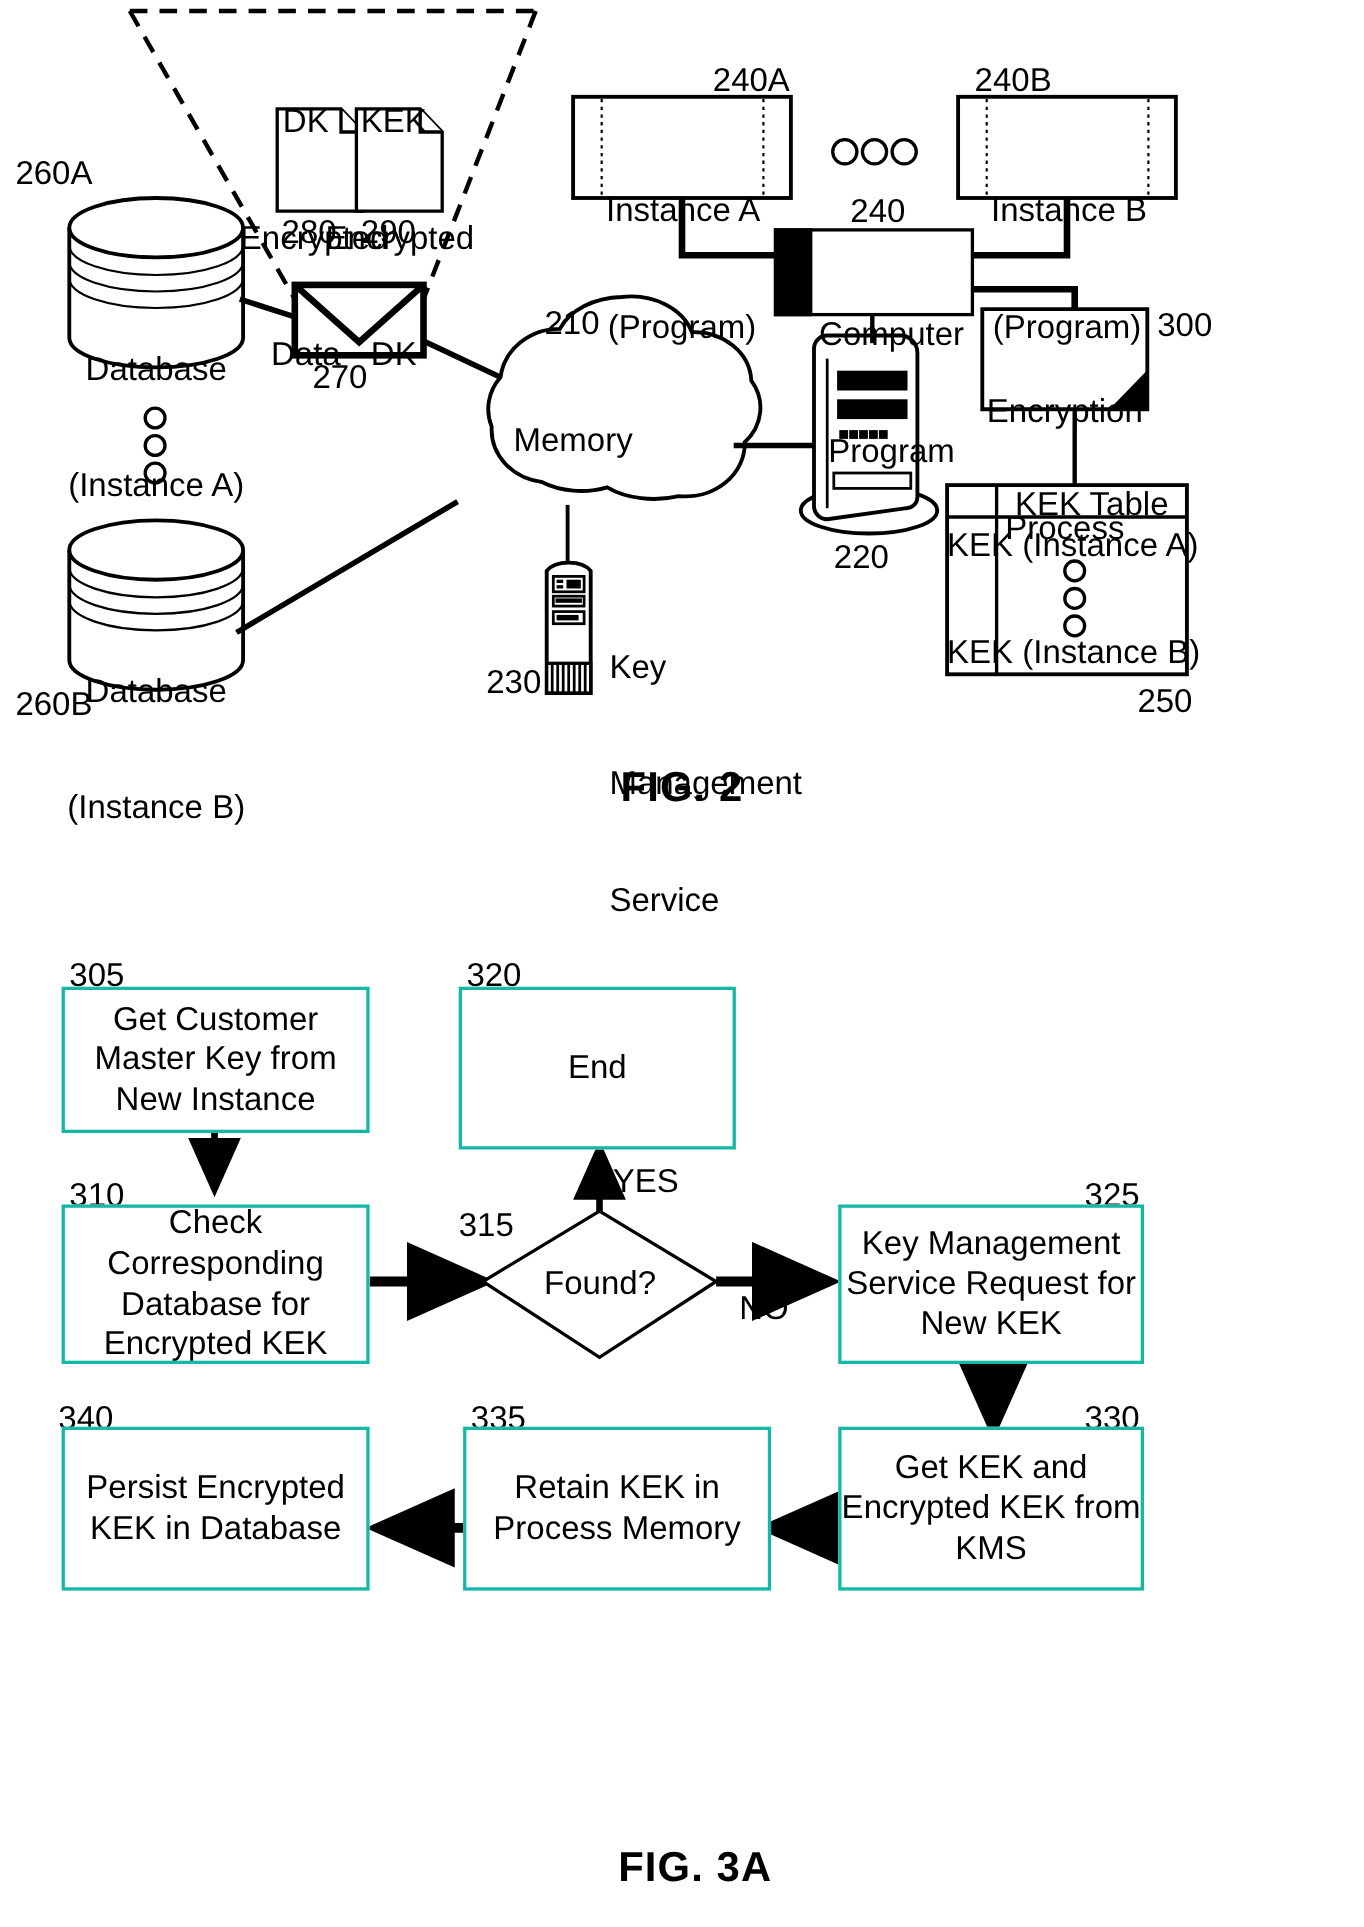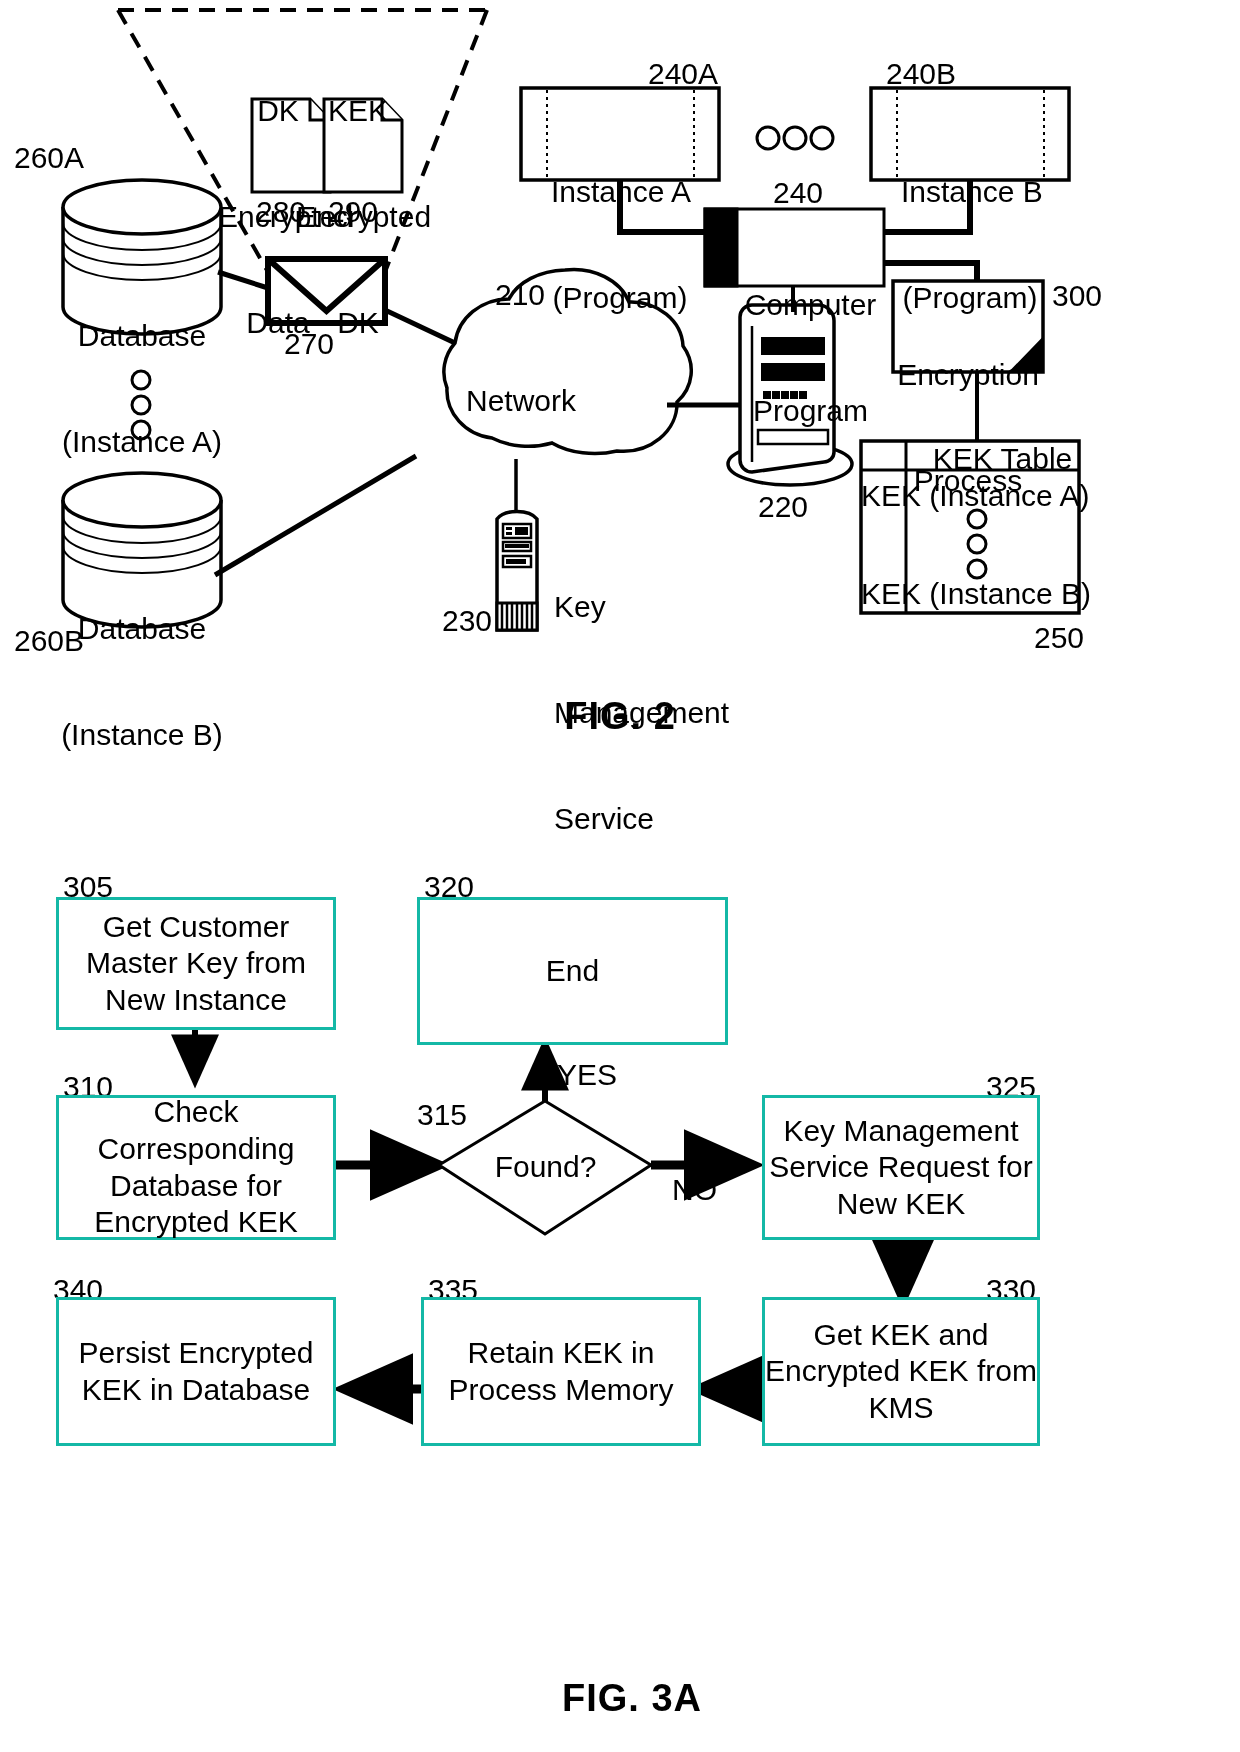--- a/index.html
+++ b/index.html
@@ -228,21 +228,21 @@
   <div class="lbl boxtxt" style="left:42px;top:247px;width:200px;">
     <div>Database</div>
     <div>(Instance A)</div>
   </div>
   <div class="lbl boxtxt" style="left:42px;top:540px;width:200px;">
     <div>Database</div>
     <div>(Instance B)</div>
   </div>
 
   <div class="lbl ref" style="left:495px;top:277px;">210</div>
-  <div class="lbl boxtxt" style="left:461px;top:383px;width:120px;">Network</div>
+  <div class="lbl boxtxt" style="left:461px;top:383px;width:120px;">Memory</div>
 
   <div class="lbl ref" style="left:442px;top:603px;">230</div>
   <div class="lbl boxtxt" style="left:554px;top:518px;width:180px;text-align:left;">
     <div>Key</div>
     <div>Management</div>
     <div>Service</div>
   </div>
 
   <div class="lbl ref" style="left:758px;top:489px;">220</div>
 
@@ -262,21 +262,21 @@
     <div>Computer</div>
     <div>Program</div>
   </div>
 
   <div class="lbl ref" style="left:1052px;top:278px;">300</div>
   <div class="lbl boxtxt" style="left:893px;top:286px;width:150px;">
     <div>Encryption</div>
     <div>Process</div>
   </div>
 
-  <div class="lbl boxtxt" style="left:906px;top:441px;width:173px;padding-left:10px;">KEK Table</div>
+  <div class="lbl boxtxt" style="left:906px;top:441px;width:173px;">KEK Table</div>
   <div class="lbl boxtxt" style="left:861px;top:478px;width:218px;">KEK (Instance A)</div>
   <div class="lbl boxtxt" style="left:861px;top:576px;width:182px;">KEK (Instance B)</div>
   <div class="lbl ref" style="left:1034px;top:620px;">250</div>
 
   <div class="lbl figcap" style="left:0px;top:694px;width:1240px;text-align:center;">FIG. 2</div>
 
   <div class="lbl ref" style="left:63px;top:869px;">305</div>
   <div class="nodebox" style="left:56px;top:897px;width:280px;height:133px;">
     <span style="white-space:pre-line;">Get Customer
 Master Key from
@@ -285,21 +285,21 @@
 
   <div class="lbl ref" style="left:63px;top:1069px;">310</div>
   <div class="nodebox" style="left:56px;top:1095px;width:280px;height:145px;">
     <span style="white-space:pre-line;">Check
 Corresponding
 Database for
 Encrypted KEK</span>
   </div>
 
   <div class="lbl ref" style="left:424px;top:869px;">320</div>
-  <div class="nodebox" style="left:417px;top:897px;width:311px;height:148px;">
+  <div class="nodebox" style="left:417px;top:897px;width:252px;height:148px;">
     <span style="white-space:pre-line;">End</span>
   </div>
 
   <div class="lbl ref" style="left:417px;top:1097px;">315</div>
   <div class="lbl boxtxt" style="left:468px;top:1149px;width:155px;">Found?</div>
 
   <div class="lbl boxtxt" style="left:557px;top:1057px;width:80px;text-align:left;">YES</div>
   <div class="lbl boxtxt" style="left:672px;top:1172px;width:70px;text-align:left;">NO</div>
 
   <div class="lbl ref" style="left:986px;top:1069px;">325</div>

